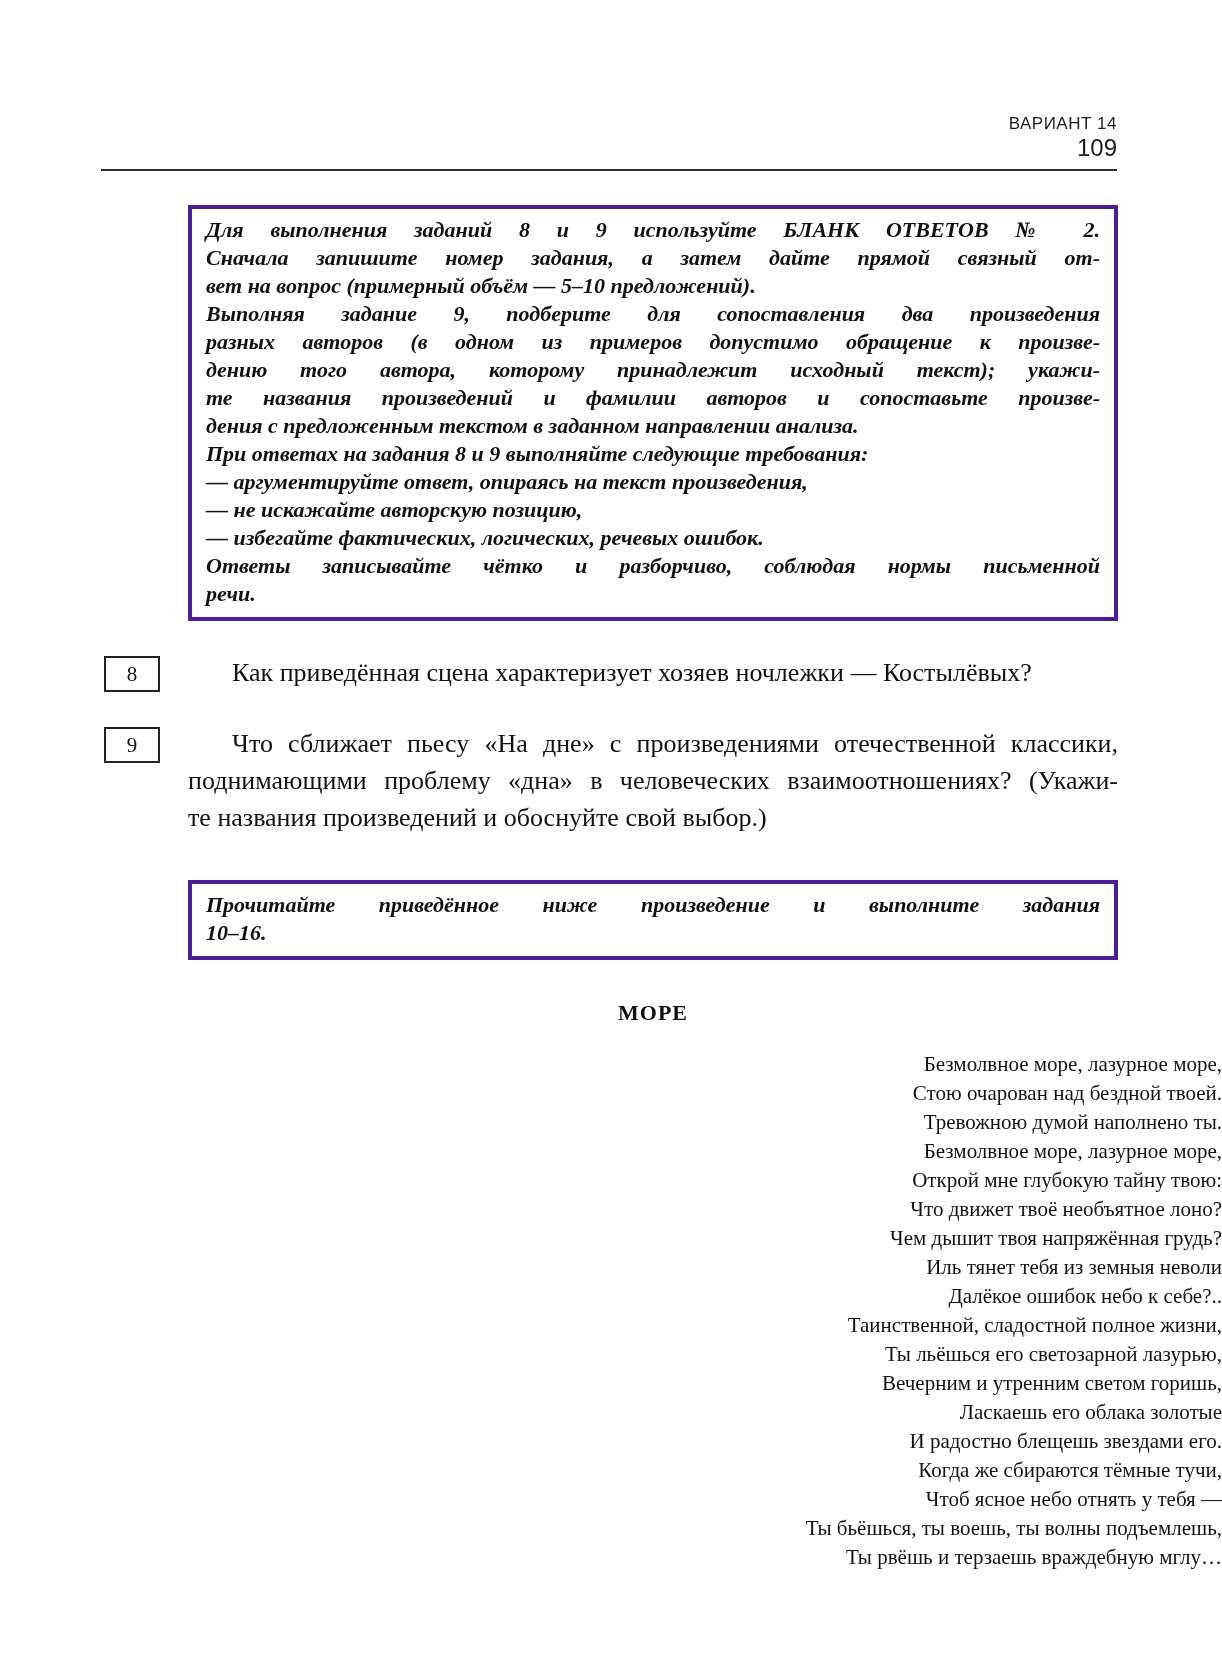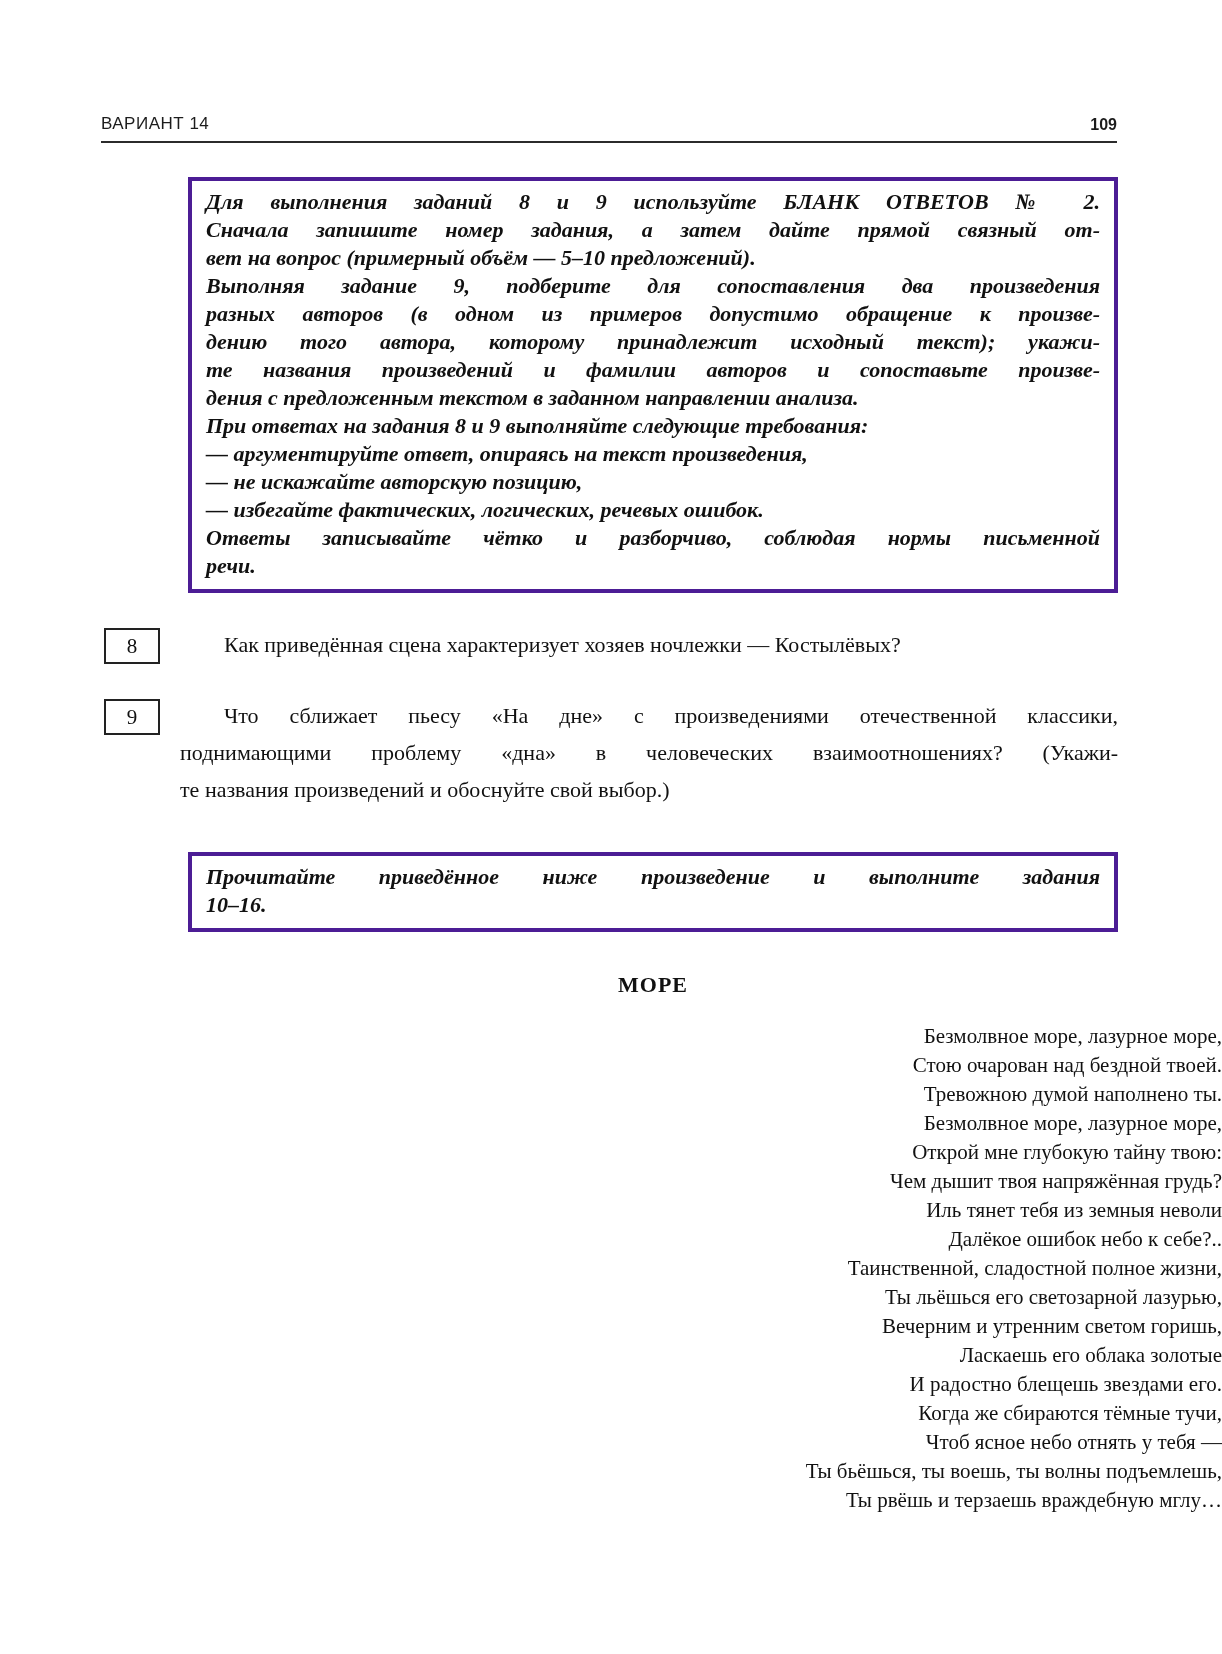--- a/index.html
+++ b/index.html
@@ -13,32 +13,32 @@
     font-family: "Liberation Serif", "DejaVu Serif", serif;
     overflow: hidden;
   }
   
   .hdr {
     display: flex;
     justify-content: space-between;
     align-items: flex-end;
     margin: 0 105px 0 101px;
     padding-top: 114px;
+    flex-direction: column;
   }
   .hdr .variant {
     font-family: "Liberation Sans", "DejaVu Sans", sans-serif;
     font-size: 17px;
     letter-spacing: 0.5px;
     color: #1c1c1c;
   }
   .hdr .pageno {
     font-family: "Liberation Sans", "DejaVu Sans", sans-serif;
-    font-size: 16px;
+    font-size: 24px;
     color: #1c1c1c;
-    font-weight: bold;
   }
   .hdr-rule {
     margin: 7px 105px 0 101px;
     border-top: 2px solid #2b2b2b;
     height: 0;
   }
   
   .instr-box {
     margin: 34px 104px 0 188px;
     border: 4px solid #4c1d95;
@@ -62,22 +62,22 @@
     height: 32px;
     border: 2px solid #222;
     display: flex;
     align-items: center;
     justify-content: center;
     font-size: 21px;
     margin-top: 2px;
   }
   .task-body {
     flex: 1 1 auto;
-    margin-left: 20px;
-    font-size: 22px;
+    margin-left: 28px;
+    font-size: 26px;
     line-height: 37px;
   }
   .task-body .line { text-align: left; }
   .task-body .line.j { text-align: justify; text-align-last: justify; }
   .task-body .line.ind { text-indent: 44px; }
   .box2 { margin-top: 44px; }
   
   .poem-title {
     margin: 40px 104px 0 188px;
     text-align: center;
@@ -146,20 +146,21 @@
     </div>
 
   <div class="poem-title">МОРЕ</div>
 
   <div class="poem">
       <div class="line">Безмолвное море, лазурное море,</div>
       <div class="line">Стою очарован над бездной твоей.</div>
       <div class="line">Тревожною думой наполнено ты.</div>
       <div class="line">Безмолвное море, лазурное море,</div>
       <div class="line">Открой мне глубокую тайну твою:</div>
+      <div class="line">Что движет твоё необъятное лоно?</div>
       <div class="line">Чем дышит твоя напряжённая грудь?</div>
       <div class="line">Иль тянет тебя из земныя неволи</div>
       <div class="line">Далёкое ошибок небо к себе?..</div>
       <div class="line">Таинственной, сладостной полное жизни,</div>
       <div class="line">Ты льёшься его светозарной лазурью,</div>
       <div class="line">Вечерним и утренним светом горишь,</div>
       <div class="line">Ласкаешь его облака золотые</div>
       <div class="line">И радостно блещешь звездами его.</div>
       <div class="line">Когда же сбираются тёмные тучи,</div>
       <div class="line">Чтоб ясное небо отнять у тебя —</div>

